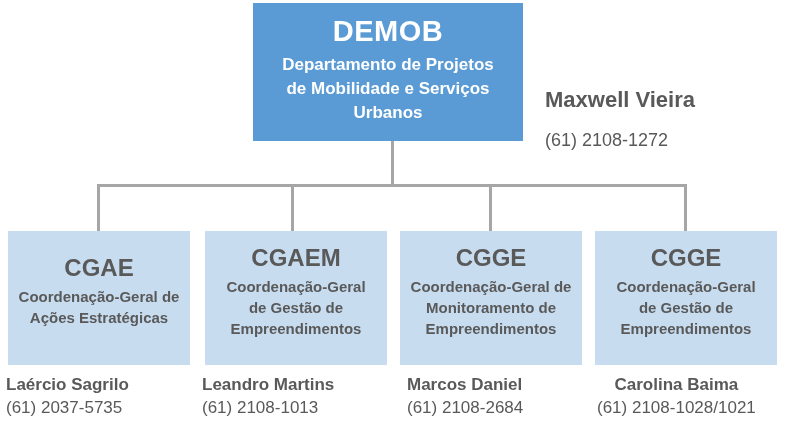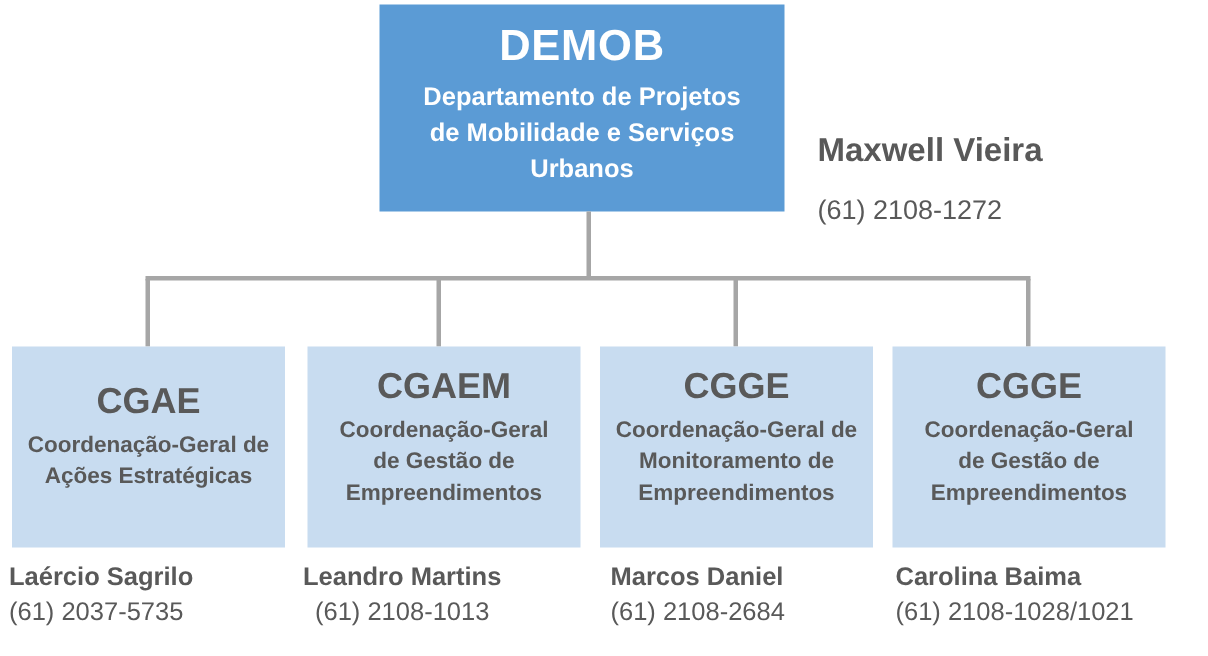--- a/index.html
+++ b/index.html
@@ -49,23 +49,23 @@
   .unit-2{left:205px;}
   .unit-3{left:400px;}
   .unit-4{left:595px;}
   .unit-acronym{font-size:24px;font-weight:bold;margin-bottom:4px;}
   .unit-name{font-size:15px;font-weight:bold;line-height:21px;max-width:168px;}
   .unit-2 .unit-name, .unit-4 .unit-name{max-width:142px;}
 
   
   .contact{position:absolute;top:374px;color:var(--text-dark);}
   .contact-1{left:6px;}
-  .contact-2{left:202px;text-align:center;}
+  .contact-2{left:202px;}
   .contact-3{left:407px;}
-  .contact-4{left:597px;}
+  .contact-4{left:597px;text-align:center;}
   .contact .c-name{font-size:17px;font-weight:bold;line-height:22px;}
   .contact .c-phone{font-size:17px;line-height:24px;}
 </style>
 </head>
 <body>
 
 <div class="canvas">
 
   <div class="root-box">
     <div class="root-acronym">DEMOB</div>

